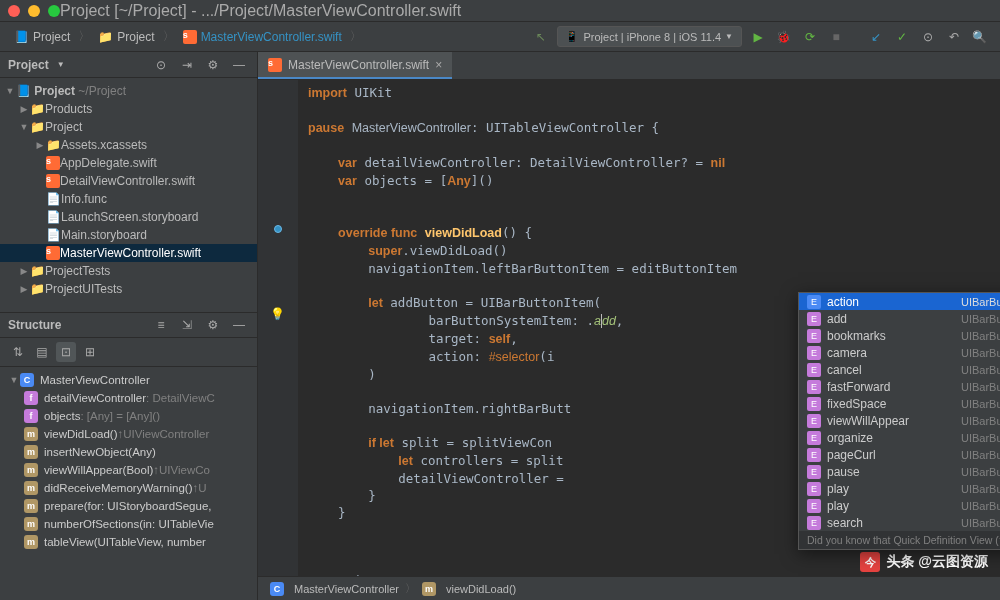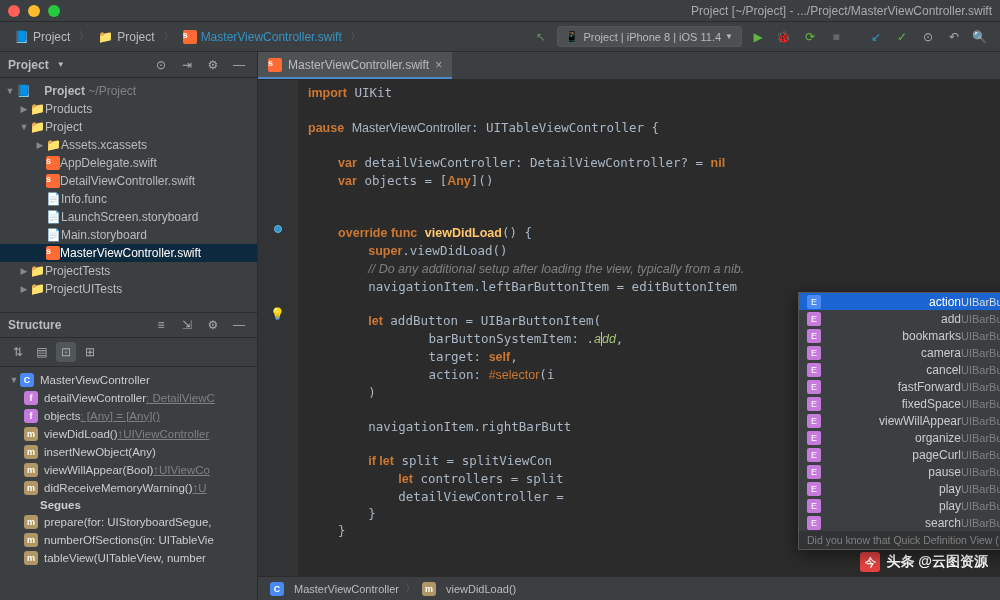--- a/index.html
+++ b/index.html
@@ -1,49 +1,49 @@
 <!DOCTYPE html>
 <html><head>
 <meta charset="utf-8">
 <style>
 * { margin: 0; padding: 0; box-sizing: border-box; font-family: -apple-system, "Segoe UI", sans-serif; }
 body { background: #3c3f41; color: #bbbbbb; font-size: 12px; overflow: hidden; width: 1000px; height: 600px; }
 .titlebar { height: 22px; background: #3c3f41; display: flex; align-items: center; padding: 0 8px; border-bottom: 1px solid #2b2b2b; }
 .traffic { display: flex; gap: 8px; }
 .dot { width: 12px; height: 12px; border-radius: 50%; }
 .dot.r { background: #ff5f56; } .dot.y { background: #ffbd2e; } .dot.g { background: #27c93f; }
-.title-text { flex: 1; text-align: right; font-size: 12px; color: #aaa; }
+.title-text { flex: 1; text-align: left; font-size: 16px; color: #aaa; }
 .toolbar { height: 30px; background: #3c3f41; display: flex; align-items: center; padding: 0 10px; border-bottom: 1px solid #2b2b2b; gap: 4px; }
 .breadcrumb { display: flex; align-items: center; gap: 4px; flex: 1; }
 .bc-item { display: flex; align-items: center; gap: 4px; cursor: pointer; padding: 2px 4px; }
 .bc-sep { color: #666; }
 .bc-folder { color: #bbbbbb; }
 .bc-swift { color: #3592c4; }
 .toolbar-right { display: flex; align-items: center; gap: 6px; }
 .device-select { background: #4c5052; border: 1px solid #555; border-radius: 3px; padding: 3px 8px; font-size: 11px; color: #bbb; display: flex; align-items: center; gap: 4px; }
 .icon-btn { width: 20px; height: 20px; display: flex; align-items: center; justify-content: center; cursor: pointer; color: #aaa; }
 .main-area { display: flex; height: 548px; }
 .left-panel { width: 258px; background: #3c3f41; border-right: 1px solid #2b2b2b; display: flex; flex-direction: column; }
 .panel-header { height: 26px; display: flex; align-items: center; padding: 0 8px; gap: 8px; border-bottom: 1px solid #2b2b2b; }
 .tree { flex: 1; overflow: auto; padding: 4px 0; font-size: 12px; }
 .tree-item { display: flex; align-items: center; padding: 2px 0; cursor: pointer; white-space: nowrap; }
 .tree-item.selected { background: #0d293e; color: #fff; }
 .tree-arrow { width: 12px; text-align: center; color: #888; font-size: 9px; }
 .folder-icon { color: #87939a; }
 .swift-icon { background: #ff6b35; color: #fff; font-weight: bold; width: 14px; height: 14px; font-size: 9px; border-radius: 2px; }
 .file-icon { color: #aaa; }
 .depth-0 { padding-left: 4px; } .depth-1 { padding-left: 18px; } .depth-2 { padding-left: 34px; }
-.project-bold { font-weight: bold; margin-left: 10px; }
+.project-bold { font-weight: bold; }
 .project-path { color: #808080; font-weight: normal; }
 .structure-header { height: 26px; display: flex; align-items: center; padding: 0 8px; border-top: 1px solid #2b2b2b; border-bottom: 1px solid #2b2b2b; gap: 6px; }
 .structure-tree { flex: 1; overflow: auto; padding: 4px 0; font-size: 11.5px; }
 .st-item { display: flex; align-items: center; padding: 2px 8px; cursor: pointer; white-space: nowrap; overflow: hidden; }
 .st-icon { width: 14px; height: 14px; border-radius: 3px; margin-right: 6px; display: inline-flex; align-items: center; justify-content: center; font-size: 9px; font-weight: bold; flex-shrink: 0; }
 .st-c { background: #4a8af4; color: #fff; } .st-f { background: #c57bdb; color: #fff; } .st-m { background: #b09765; color: #fff; }
-.st-name { color: #ccc; } .st-type { color: #808080; text-decoration: underline; }
+.st-name { color: #ccc; } .st-type { color: #808080; }
 .st-bold { font-weight: bold; color: #ccc; padding-left: 16px; }
 .editor-area { flex: 1; display: flex; flex-direction: column; background: #2b2b2b; }
 .editor-tabs { height: 28px; display: flex; align-items: center; background: #3c3f41; border-bottom: 1px solid #2b2b2b; }
 .editor-tab { display: flex; align-items: center; gap: 6px; padding: 0 10px; height: 100%; background: #4e5254; border-bottom: 2px solid #4a88c7; font-size: 12px; }
 .editor-tab .close { color: #aaa; cursor: pointer; }
 .editor-body { flex: 1; display: flex; position: relative; overflow: hidden; }
 .gutter { width: 40px; background: #313335; display: flex; flex-direction: column; padding-top: 4px; }
 .gutter-item { height: 17px; display: flex; align-items: center; justify-content: center; }
 .bulb { color: #f0a732; font-size: 12px; }
 .breakpt { width: 8px; height: 8px; border-radius: 50%; background: #3592c4; border: 1px solid #6ab8e6; }
@@ -51,21 +51,21 @@
 .kw { color: #cc7832; font-weight: bold; } .fn { color: #ffc66d; font-weight: bold; } .type { color: #a9b7c6; }
 .cmt { color: #808080; font-style: italic; }
 .sel { color: #cc7832; } .cursor-text { color: #a3c179; font-style: italic; }
 .breadcrumb-bottom { height: 24px; background: #3c3f41; border-top: 1px solid #2b2b2b; display: flex; align-items: center; padding: 0 12px; gap: 6px; font-size: 11px; }
 .bc-chip { display: flex; align-items: center; gap: 4px; }
 .completion-popup { position: absolute; left: 540px; top: 212px; width: 290px; background: #3c3f41; border: 1px solid #555; box-shadow: 0 4px 16px rgba(0,0,0,0.5); z-index: 100; }
 .comp-item { display: flex; align-items: center; padding: 1.5px 8px; font-family: Menlo, monospace; font-size: 12px; cursor: pointer; }
 .comp-item.selected { background: #1a65d1; color: #fff; }
 .comp-e { width: 14px; height: 14px; background: #c57bdb; color: #fff; border-radius: 2px; display: inline-flex; align-items: center; justify-content: center; font-size: 9px; margin-right: 6px; font-family: sans-serif; }
 .comp-item.selected .comp-e { background: #4a8af4; }
-.comp-name { flex: 1; color: #ccc; text-align: right; } .comp-item.selected .comp-name { color: #fff; }
+.comp-name { flex: 1; color: #ccc; } .comp-item.selected .comp-name { color: #fff; }
 .comp-type { color: #808080; font-size: 11px; } .comp-item.selected .comp-type { color: #ddd; }
 .comp-hint { padding: 3px 8px; font-size: 10.5px; color: #808080; background: #313335; }
 .watermark { position: absolute; right: 12px; bottom: 28px; color: #fff; font-size: 14px; font-weight: bold; display: flex; align-items: center; gap: 6px; }
 .watermark-logo { width: 20px; height: 20px; background: #e64340; border-radius: 3px; display: flex; align-items: center; justify-content: center; color: #fff; font-size: 11px; }
 .panel-icons { display: flex; gap: 6px; margin-left: auto; align-items: center; }
 .gear { color: #aaa; }
 </style>
 </head>
 <body>
 
@@ -236,23 +236,20 @@
           <span class="st-icon st-m">m</span>
           <span class="st-name">viewWillAppear(Bool)</span>
           <span class="st-type"> ↑UIViewCo</span>
         </div>
         <div class="st-item" style="padding-left: 24px;">
           <span class="st-icon st-m">m</span>
           <span class="st-name">didReceiveMemoryWarning()</span>
           <span class="st-type"> ↑U</span>
         </div>
         <div class="st-item" style="padding-left: 24px;">
-          <span class="st-bold">Segues</span>
-        </div>
-        <div class="st-item" style="padding-left: 24px;">
           <span class="st-icon st-m">m</span>
           <span class="st-name">prepare(for: UIStoryboardSegue,</span>
           <span class="st-type"></span>
         </div>
         <div class="st-item" style="padding-left: 24px;">
           <span class="st-icon st-m">m</span>
           <span class="st-name">numberOfSections(in: UITableVie</span>
           <span class="st-type"></span>
         </div>
         <div class="st-item" style="padding-left: 24px;">
@@ -285,21 +282,20 @@
       <div class="code" id="code-block"><span class="kw">import</span> UIKit
 
 <span class="kw">pause</span> <span class="type">MasterViewController</span>: UITableViewController {
 
     <span class="kw">var</span> detailViewController: DetailViewController? = <span class="kw">nil</span>
     <span class="kw">var</span> objects = [<span class="kw">Any</span>]()
 
 
     <span class="kw">override func</span> <span class="fn">viewDidLoad</span>() {
         <span class="kw">super</span>.viewDidLoad()
-        <span class="cmt">// Do any additional setup after loading the view, typically from a nib.</span>
         navigationItem.leftBarButtonItem = editButtonItem
 
         <span class="kw">let</span> addButton = UIBarButtonItem(
                 barButtonSystemItem: .<span class="cursor-text">a</span><span style="border-left:1px solid #bbb"></span><span class="cursor-text">dd</span>,
                 target: <span class="kw">self</span>,
                 action: <span class="sel">#selector</span>(i
         )
 
         navigationItem.rightBarButt
 

